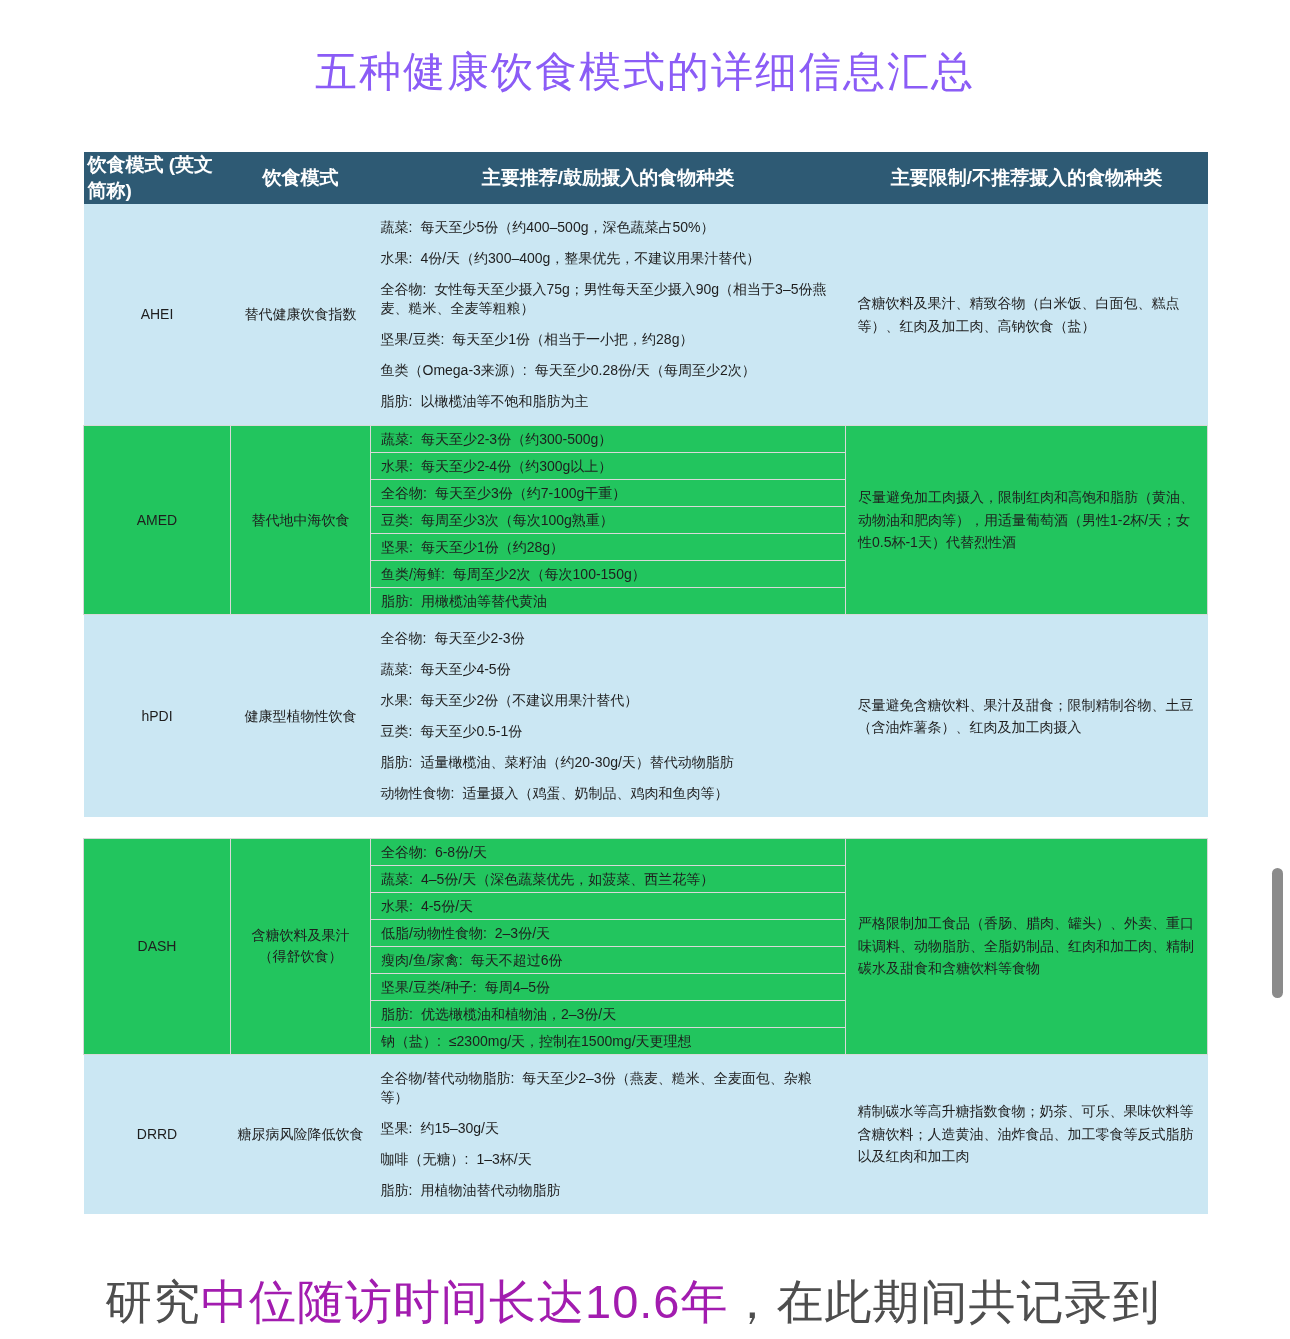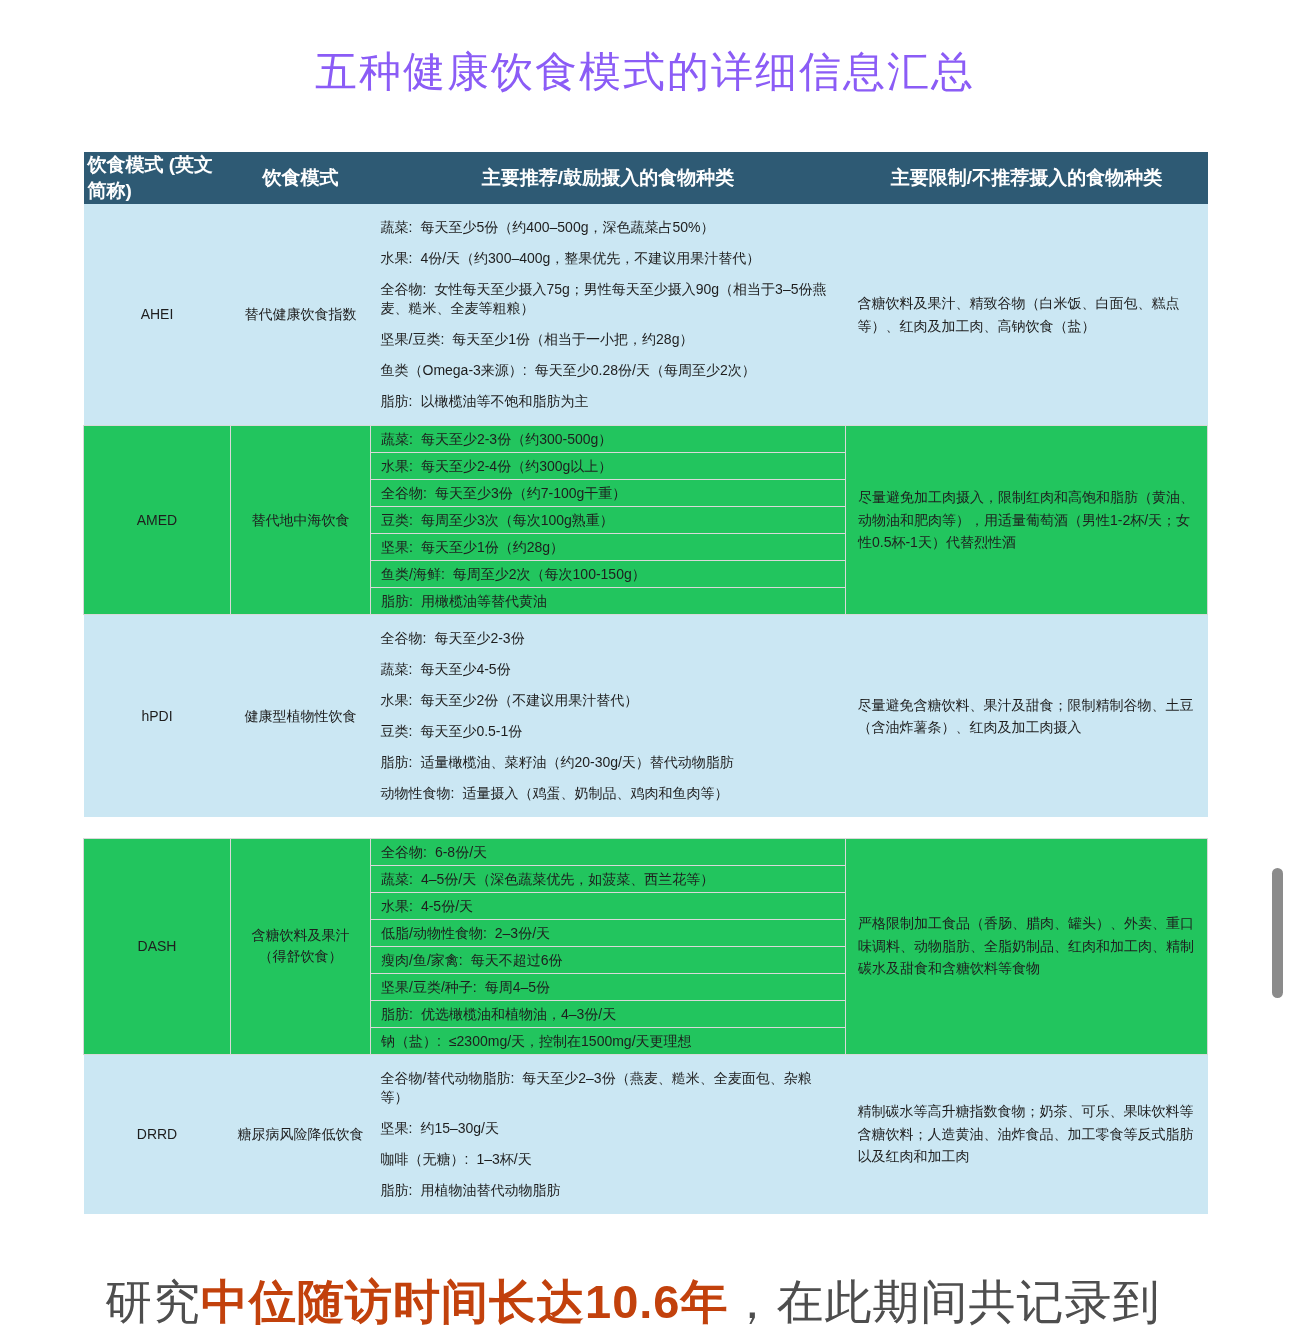--- a/index.html
+++ b/index.html
@@ -60,21 +60,21 @@
   .res-cell { padding: 8px 12px; line-height: 1.6; }
   tr.spacer-row td { height: 21px; background: #ffffff; border: none; }
   .footer-text {
     margin: 42px 0 0 105px;
     width: 1080px;
     font-size: 47px;
     line-height: 92px;
     color: #4e4e4e;
     letter-spacing: 1px;
   }
-  .footer-text .seg-bold { font-weight: 700; color: #c2410c; }
+  .footer-text .seg-bold { font-weight: 400; color: #a21caf; }
   .scrollbar-thumb {
     position: absolute;
     right: 7px;
     top: 868px;
     width: 11px;
     height: 130px;
     background: #8b8b8b;
     border-radius: 6px;
   }
 </style>
@@ -153,21 +153,21 @@
         <td class="name-cell">含糖饮料及果汁
 （得舒饮食）</td>
         <td class="rec-cell">
           <div class="rec-items">
             <div class="rec-item"><span class="item-label">全谷物:</span><span class="item-text">6-8份/天</span></div>
             <div class="rec-item"><span class="item-label">蔬菜:</span><span class="item-text">4–5份/天（深色蔬菜优先，如菠菜、西兰花等）</span></div>
             <div class="rec-item"><span class="item-label">水果:</span><span class="item-text">4-5份/天</span></div>
             <div class="rec-item"><span class="item-label">低脂/动物性食物:</span><span class="item-text">2–3份/天</span></div>
             <div class="rec-item"><span class="item-label">瘦肉/鱼/家禽:</span><span class="item-text">每天不超过6份</span></div>
             <div class="rec-item"><span class="item-label">坚果/豆类/种子:</span><span class="item-text">每周4–5份</span></div>
-            <div class="rec-item"><span class="item-label">脂肪:</span><span class="item-text">优选橄榄油和植物油，4–3份/天</span></div>
+            <div class="rec-item"><span class="item-label">脂肪:</span><span class="item-text">优选橄榄油和植物油，2–3份/天</span></div>
             <div class="rec-item"><span class="item-label">钠（盐）:</span><span class="item-text">≤2300mg/天，控制在1500mg/天更理想</span></div>
           </div>
         </td>
         <td class="res-cell">严格限制加工食品（香肠、腊肉、罐头）、外卖、重口味调料、动物脂肪、全脂奶制品、红肉和加工肉、精制碳水及甜食和含糖饮料等食物</td>
       </tr>
       <tr class="diet-row blue">
         <td class="code-cell">DRRD</td>
         <td class="name-cell">糖尿病风险降低饮食</td>
         <td class="rec-cell">
           <div class="rec-items">

